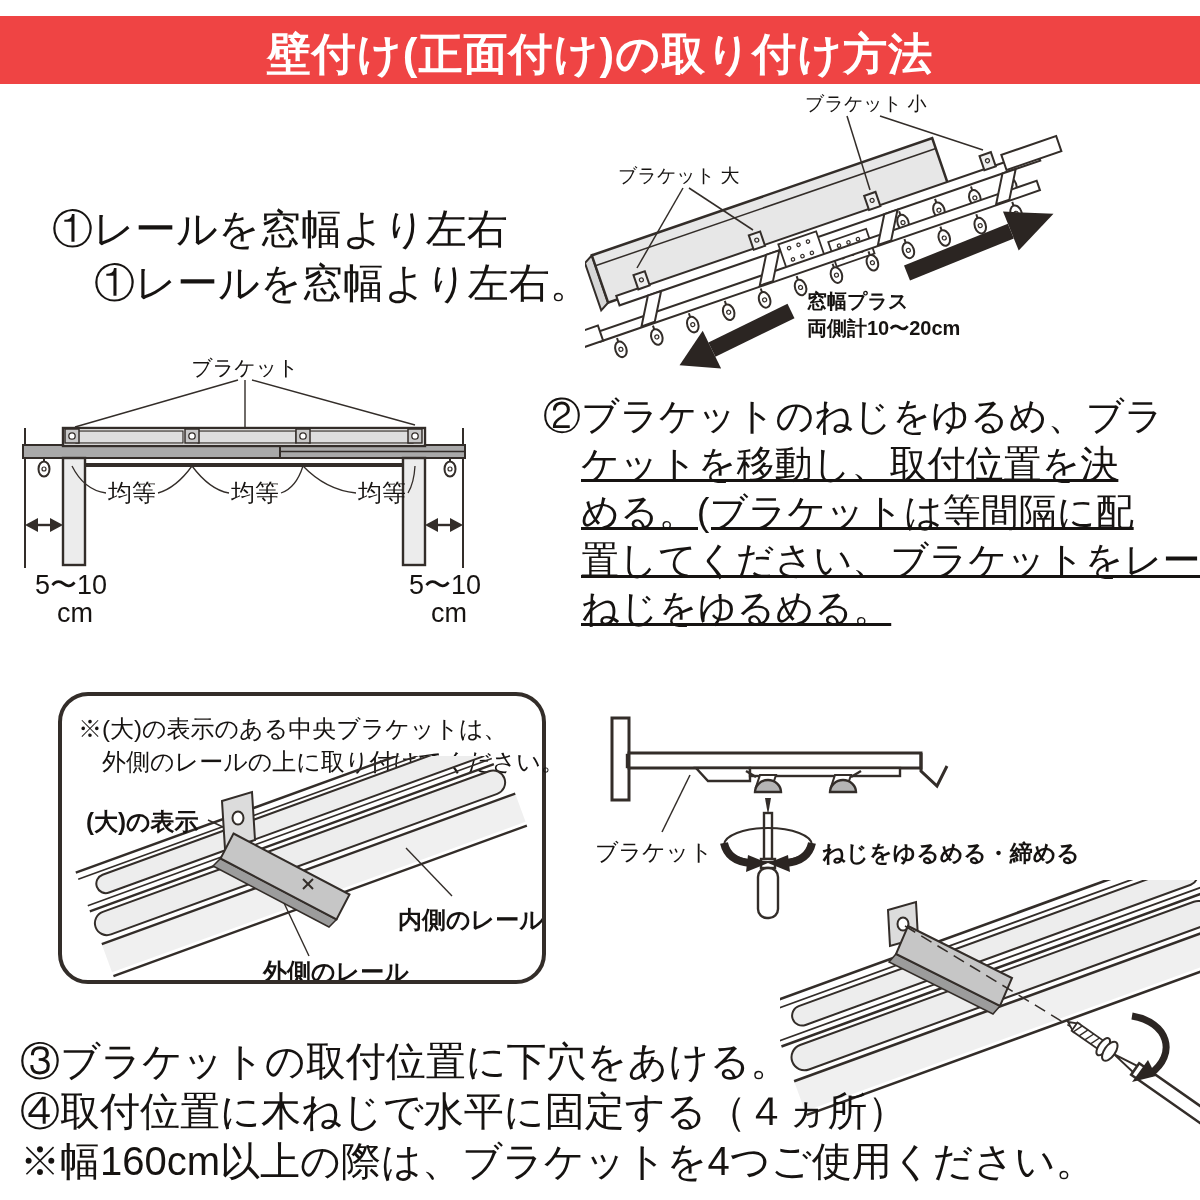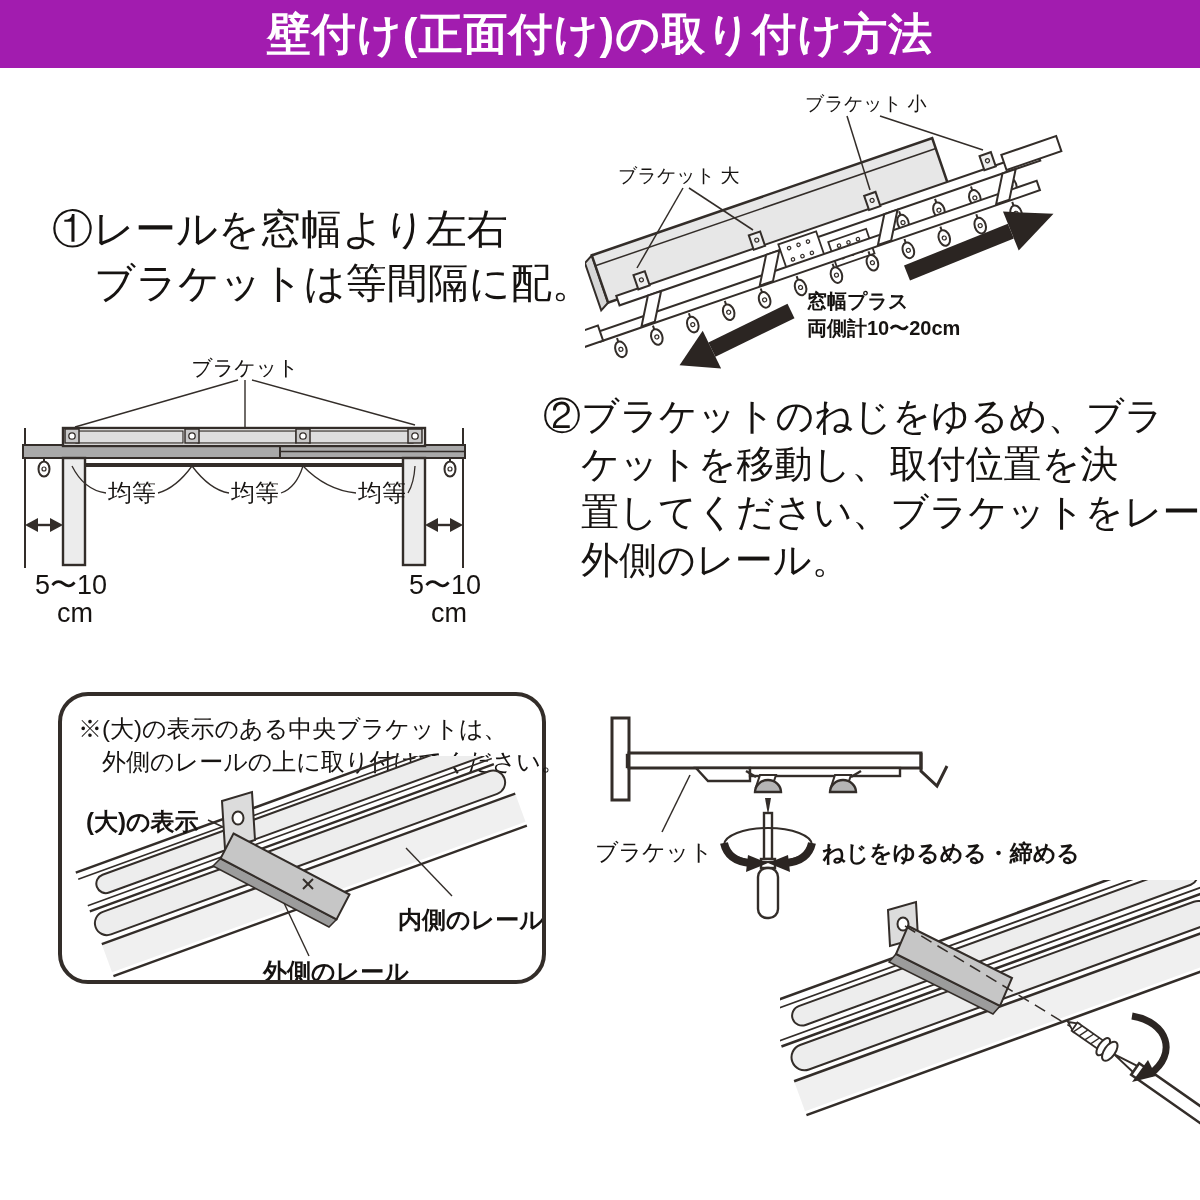--- a/index.html
+++ b/index.html
@@ -1,46 +1,46 @@
 <!DOCTYPE html>
 <html><head>
 <meta charset="utf-8">
 <style>
   html,body{margin:0;padding:0;background:#fff;}
   .page{position:relative;width:1200px;height:1200px;background:#ffffff;overflow:hidden;
         font-family:"Liberation Sans",sans-serif;color:#161311;}
   .abs{position:absolute;}
-  .hdr{left:0;top:0;width:1200px;height:68px;background:#a21caf;display:flex;
-       align-items:center;justify-content:center;}
+  .hdr{left:0;top:16px;width:1200px;height:68px;background:#ef4444;display:flex;
+       align-items:flex-end;justify-content:center;}
   .hdr span{color:#ffffff;font-size:44px;font-weight:bold;letter-spacing:1px;}
   .stepTxt{line-height:54px;font-size:41px;white-space:nowrap;margin-top:44px;}
   .stepTxt .ind{padding-left:42px;}
   .step2Txt{line-height:48px;font-size:38px;white-space:nowrap;}
-  .step2Txt .ind{padding-left:38px;}
+  .step2Txt .ind{padding-left:38px;text-decoration:underline;}
   .botTxt{line-height:50px;font-size:40px;white-space:nowrap;}
   .noteBox{left:58px;top:692px;width:488px;height:292px;border:4px solid #332d29;
            border-radius:30px;box-sizing:border-box;}
   .noteTxt{left:16px;top:16px;font-size:24px;line-height:33px;white-space:nowrap;}
   .noteTxt .ind{padding-left:24px;}
   svg text{font-family:"Liberation Sans",sans-serif;fill:#161311;}
   svg .b{font-weight:bold;}
   svg .ln{stroke:#332d29;fill:none;}
 </style>
 </head>
 <body>
 
 <div class="page">
 
   <header class="abs hdr">
     <span>壁付け(正面付け)の取り付け方法</span>
   </header>
 
   <div class="abs stepTxt" style="left:52px;top:158px;">
     <div>①レールを窓幅より左右</div>
-    <div class="ind">ブラケットは等間隔に配。</div>
+    <div class="ind">①レールを窓幅より左右。</div>
   </div>
 
   <svg class="abs" style="left:585px;top:82px;" width="615" height="300" viewBox="0 0 615 300">
     <defs>
       <g id="hookT">
         <line x1="0" y1="0" x2="0" y2="5" class="ln" stroke-width="2"></line>
         <ellipse cx="0" cy="12" rx="5.5" ry="8" fill="#ffffff" stroke="#332d29" stroke-width="2"></ellipse>
         <circle cx="0" cy="12" r="2" fill="none" stroke="#332d29" stroke-width="1.2"></circle>
       </g>
     </defs>
@@ -186,22 +186,23 @@
 
     <text x="53" y="256" font-size="27" text-anchor="middle">5〜10</text>
     <text x="57" y="284" font-size="27" text-anchor="middle">cm</text>
     <text x="427" y="256" font-size="27" text-anchor="middle">5〜10</text>
     <text x="431" y="284" font-size="27" text-anchor="middle">cm</text>
   </svg>
 
   <div class="abs step2Txt" style="left:543px;top:392px;">
     <div>②ブラケットのねじをゆるめ、ブラ</div>
     <div class="ind">ケットを移動し、取付位置を決</div>
+    <div class="ind">める。(ブラケットは等間隔に配</div>
     <div class="ind">置してください、ブラケットをレー</div>
-    <div class="ind">外側のレール。</div>
+    <div class="ind">ねじをゆるめる。</div>
   </div>
 
   <div class="abs noteBox">
     <div class="abs noteTxt">
       <div>※(大)の表示のある中央ブラケットは、</div>
       <div class="ind">外側のレールの上に取り付けてください。</div>
     </div>
     <svg class="abs" style="left:0px;top:60px;" width="480" height="224" viewBox="0 0 480 224">
       <g transform="translate(35,175) rotate(-20)">
         <line x1="0" y1="-62" x2="430" y2="-62" class="ln" stroke-width="2.4"></line>
@@ -292,14 +293,19 @@
       <ellipse cx="51" cy="0" rx="5.5" ry="11" fill="#ffffff" stroke="#332d29" stroke-width="2"></ellipse>
       <polygon points="56,0 84,-4 84,4" fill="#ffffff" stroke="#332d29" stroke-width="2"></polygon>
       <rect x="82" y="-7" width="130" height="14" fill="#ffffff" stroke="#332d29" stroke-width="2.6"></rect>
     </g>
     <g>
       <path d="M352,136 C388,142 398,174 370,194" fill="none" stroke="#2b2522" stroke-width="7"></path>
       <polygon points="376,196 352,202 368,180" fill="#2b2522"></polygon>
     </g>
   </svg>
 
+  <div class="abs botTxt" style="left:20px;top:1036px;">
+    <div>③ブラケットの取付位置に下穴をあける。</div>
+    <div>④取付位置に木ねじで水平に固定する（４ヵ所）</div>
+    <div>※幅160cm以上の際は、ブラケットを4つご使用ください。</div>
+  </div>
 
 </div>
 
 </body></html>

